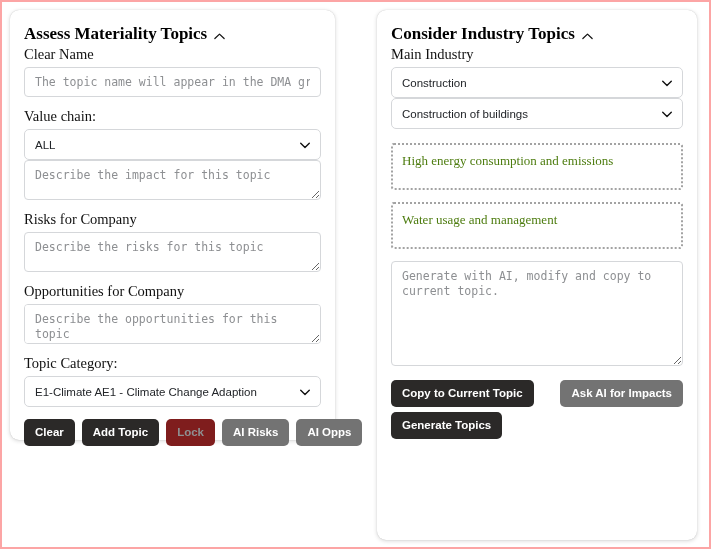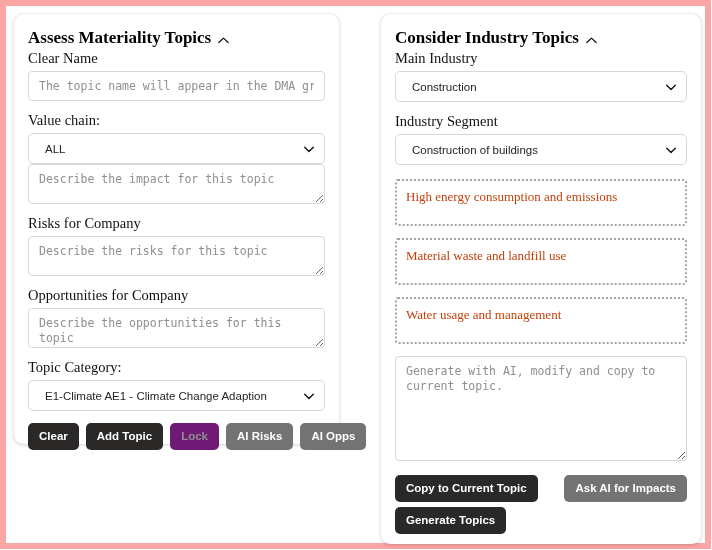--- a/index.html
+++ b/index.html
@@ -11,21 +11,21 @@
     height: 550px;
     background: #ffffff;
     font-family: "Liberation Serif", serif;
     overflow: hidden;
   }
   .page-frame {
     position: absolute;
     left: 0; top: 0;
     width: 711px;
     height: 549px;
-    border: 6px solid #fca5a5;
+    border: 2px solid #fca5a5;
     box-sizing: border-box;
     background: #ffffff;
   }
   .card {
     position: absolute;
     background: #ffffff;
     border-radius: 9px;
     box-shadow: 0 1px 4px rgba(0,0,0,0.16), 0 0 1px rgba(0,0,0,0.22);
     box-sizing: border-box;
   }
@@ -103,21 +103,21 @@
   .sel {
     width: 100%;
     box-sizing: border-box;
     height: 31px;
     border: 1px solid #d5d7da;
     border-radius: 5px;
     background: #ffffff;
     font-family: "Liberation Sans", sans-serif;
     font-size: 11.5px;
     color: #222529;
-    padding: 0 26px 0 16px;
+    padding: 0 26px 0 10px;
     outline: none;
     -webkit-appearance: none;
     -moz-appearance: none;
     appearance: none;
     cursor: pointer;
   }
   .sel-wrap { position: relative; }
   .sel-caret {
     position: absolute;
     right: 10px;
@@ -158,30 +158,30 @@
     font-size: 11.5px;
     font-weight: bold;
     border: none;
     border-radius: 5px;
     padding: 7px 11px;
     cursor: pointer;
     line-height: 13px;
     white-space: nowrap;
   }
   .btn-dark { background: #2b2928; color: #ffffff; }
-  .btn-disabled { background: #701a75; color: #8e9092; cursor: default; }
+  .btn-disabled { background: #7f1d1d; color: #8e9092; cursor: default; }
   .btn-blue { background: #737373; color: #ffffff; }
 
   .topic-box {
     border: 2px dotted #a3a3a3;
     border-radius: 3px;
     background: #ffffff;
     font-family: "Liberation Serif", serif;
     font-size: 13px;
-    color: #c2410c;
+    color: #4d7c0f;
     padding: 8px 9px;
     height: 47px;
     box-sizing: border-box;
     margin-bottom: 12px;
     cursor: pointer;
     overflow: hidden;
   }
   .ta-big { height: 105px; }
 
   .right-btn-row {
@@ -272,36 +272,34 @@
         <select class="sel">
           <option>Construction</option>
         </select>
         <span class="sel-caret">
           <svg viewBox="0 0 14 14" width="12" height="12">
               <path d="M2 5 L7 10 L12 5" fill="none" stroke="#111" stroke-width="1.6" stroke-linecap="round" stroke-linejoin="round"></path>
             </svg>
         </span>
       </div>
 
-      <div class="field-label label-gap">Industry Segment</div>
       <div class="sel-wrap">
         <select class="sel">
           <option>Construction of buildings</option>
         </select>
         <span class="sel-caret">
           <svg viewBox="0 0 14 14" width="12" height="12">
               <path d="M2 5 L7 10 L12 5" fill="none" stroke="#111" stroke-width="1.6" stroke-linecap="round" stroke-linejoin="round"></path>
             </svg>
         </span>
       </div>
 
       <div style="height:14px"></div>
 
       <div class="topic-box">High energy consumption and emissions</div>
-      <div class="topic-box">Material waste and landfill use</div>
       <div class="topic-box">Water usage and management</div>
 
       <textarea class="txt-area ta-big" placeholder="Generate with AI, modify and copy to current topic." style=""></textarea>
 
       <div class="right-btn-row">
         <button class="btn btn-dark">Copy to Current Topic</button>
         <button class="btn btn-blue">Ask AI for Impacts</button>
       </div>
       <div class="right-btn-row right-btn-row2">
         <button class="btn btn-dark">Generate Topics</button>

